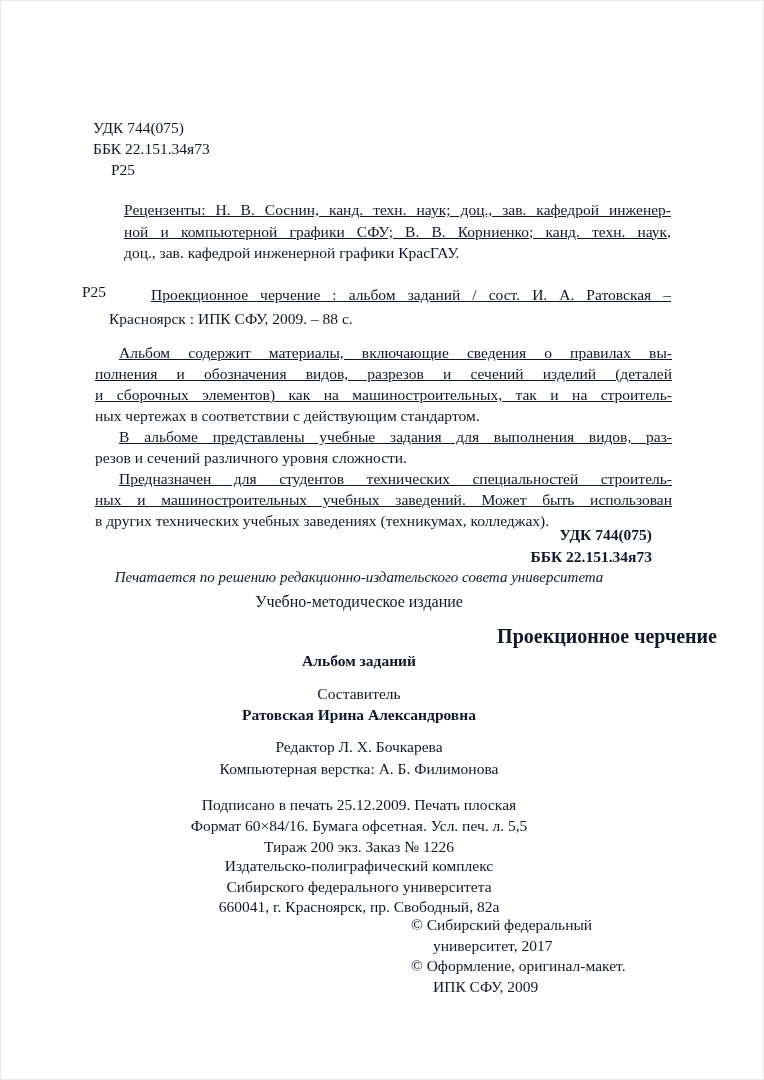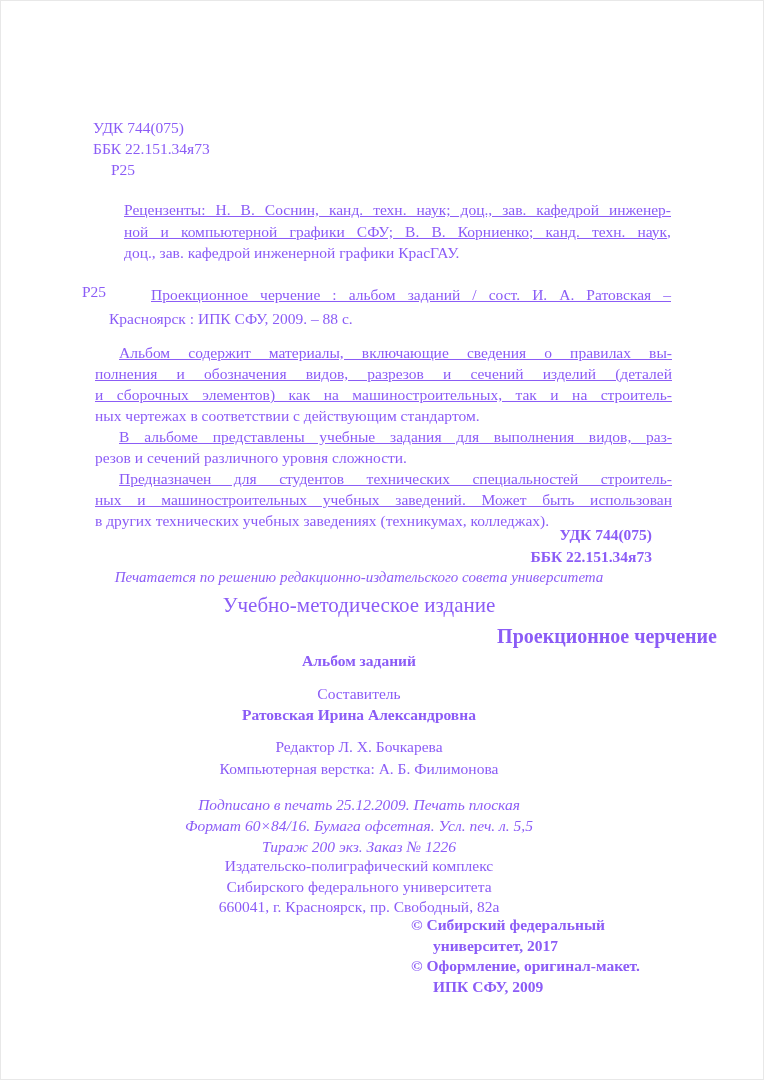--- a/index.html
+++ b/index.html
@@ -27,38 +27,38 @@
   .catalog-code { left: 81px; top: 282px; }
   .catalog-lines { left: 108px; top: 282px; width: 562px; line-height: 24px; }
   .catalog-lines .cat-first { text-indent: 42px; }
 
   .annotation { left: 94px; top: 341px; width: 577px; line-height: 21px; }
   .annotation .first { text-indent: 24px; }
 
   .codes-right { right: 111px; top: 523px; line-height: 21.5px; font-weight: bold; text-align: right; }
 
   .edition-note { top: 568px; font-style: italic; font-size: 15px; }
-  .edition-type { top: 592px; font-size: 21px; }
+  .edition-type { top: 592px; font-size: 16px; }
   .main-title { top: 624px; font-size: 20px; font-weight: bold; text-align: right; }
   .subtitle { top: 651px; font-size: 15.5px; font-weight: bold; text-align: center; }
   .compiler-label { top: 684px; }
   .compiler-name { top: 705px; font-weight: bold; }
   .editor-line { top: 737px; }
   .layout-line { top: 759px; }
 
-  .print-info { top: 793px; line-height: 21px; font-style: italic; }
+  .print-info { top: 793px; line-height: 21px; }
   .publisher { top: 855px; line-height: 20.5px; }
 
-  .copyright { left: 410px; top: 914px; line-height: 20.7px; font-weight: bold; }
+  .copyright { left: 410px; top: 914px; line-height: 20.7px; }
   .copyright .cont { padding-left: 22px; }
 </style>
 </head>
 <body>
 
-<div class="page" style="background: rgb(255, 255, 255); color: #8b5cf6;">
+<div class="page" style="background: rgb(255, 255, 255); color: #0f172a;">
 
   <div class="abs top-codes">
     <div>УДК 744(075)</div>
     <div>ББК 22.151.34я73</div>
     <div class="sign">Р25</div>
   </div>
 
   <div class="abs reviewers">
     <div class="jline">Рецензенты: Н. В. Соснин, канд. техн. наук; доц., зав. кафедрой инженер-</div>
     <div class="jline">ной и компьютерной графики СФУ; В. В. Корниенко; канд. техн. наук,</div>

